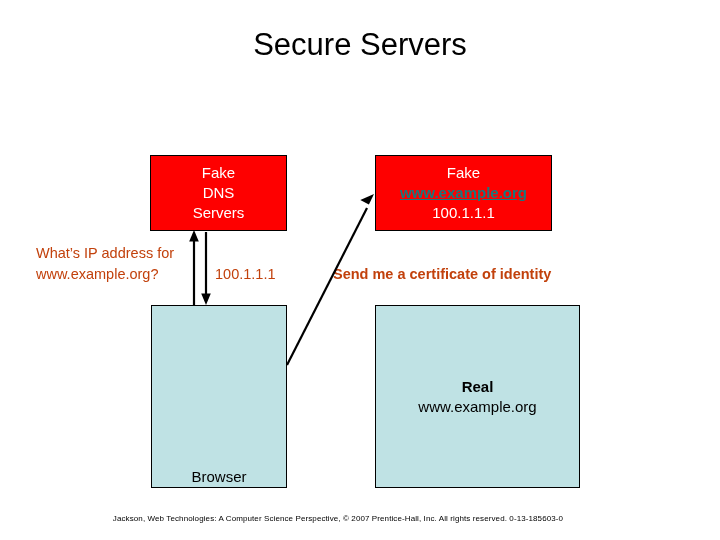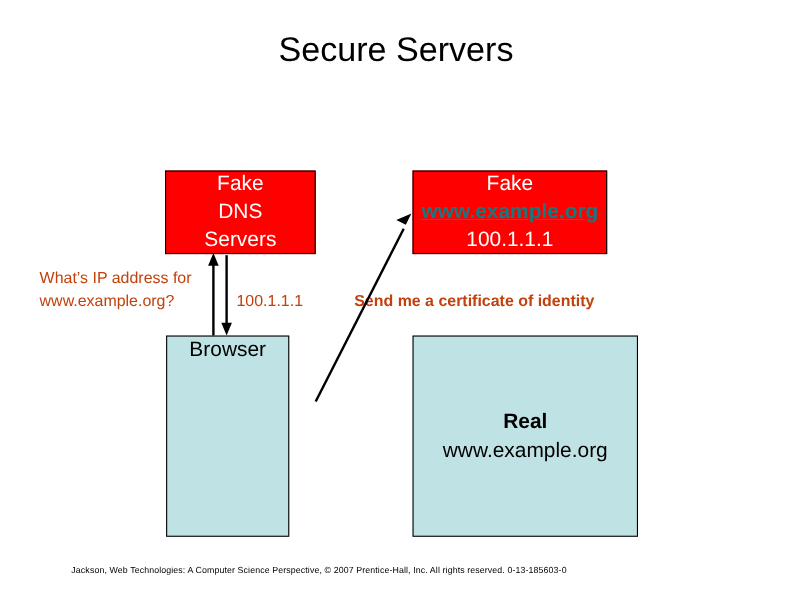--- a/index.html
+++ b/index.html
@@ -50,41 +50,41 @@
     border: 1.5px solid #000000;
     color: #ffffff;
   }
   .box-blue {
     background: #bfe2e4;
     border: 1.2px solid #000000;
     color: #000000;
   }
   .box-inner {
     line-height: 1.33;
-    font-size: 19px;
+    font-size: 15px;
   }
 
   #fake-dns-box {
     left: 150px;
     top: 155px;
     width: 137px;
     height: 76px;
   }
   #fake-site-box {
     left: 375px;
     top: 155px;
     width: 177px;
     height: 76px;
   }
   #browser-box {
     left: 151px;
     top: 305px;
-    width: 112px;
+    width: 136px;
     height: 183px;
-    align-items: flex-start;
+    align-items: flex-end;
   }
   #real-site-box {
     left: 375px;
     top: 305px;
     width: 205px;
     height: 183px;
     align-items: center;
   }
 
   .link-text {
@@ -108,21 +108,21 @@
     left: 36px;
     top: 243px;
     white-space: normal;
     width: 160px;
   }
   #ip-answer-label {
     left: 215px;
     top: 264px;
   }
   #cert-request-label {
-    left: 322px;
+    left: 333px;
     top: 264px;
     font-weight: 700;
   }
 
   
   #arrows {
     position: absolute;
     left: 0;
     top: 0;
     width: 720px;
@@ -133,20 +133,21 @@
   
   #footer {
     position: absolute;
     left: 0;
     top: 514px;
     width: 580px;
     text-align: center;
     font-size: 8px;
     color: #000000;
     letter-spacing: 0.1px;
+    padding-left: 48px;
   }
 </style>
 </head>
 <body>
 
 <div id="slide">
 
   <div class="title-block">
     <span class="title-line">Secure Servers</span>
   </div>

